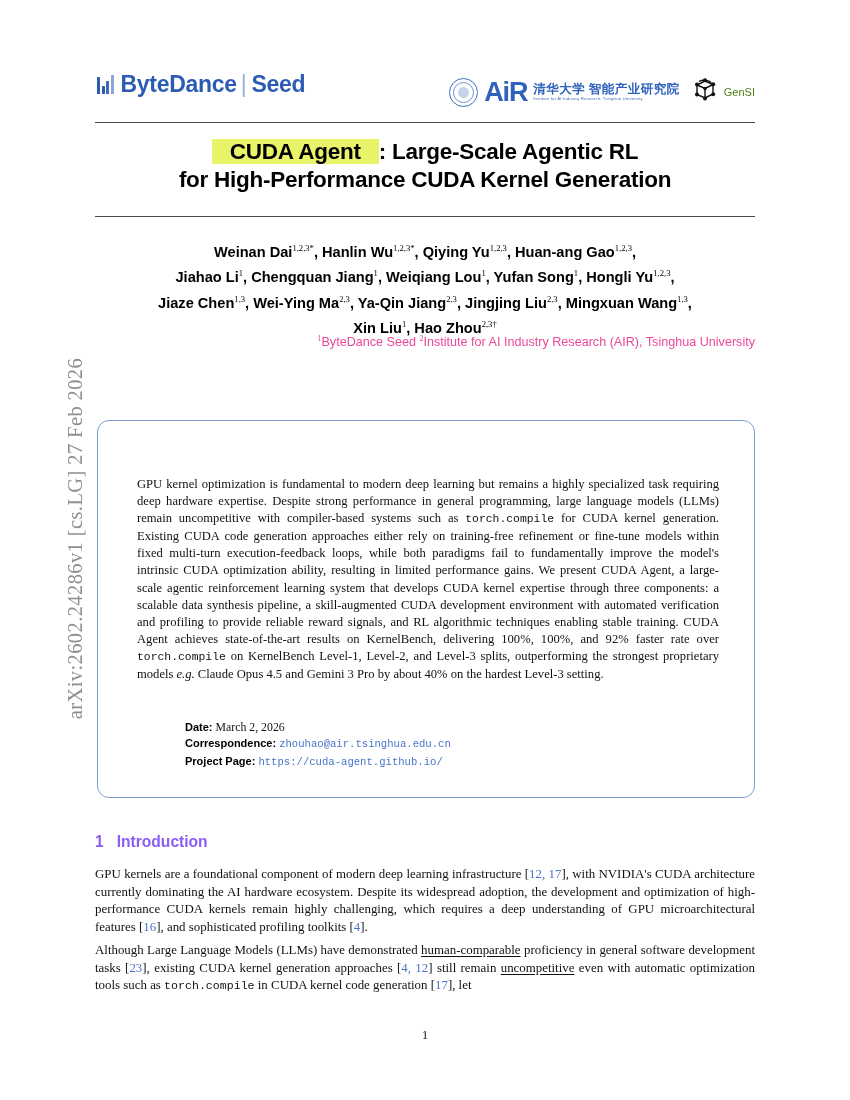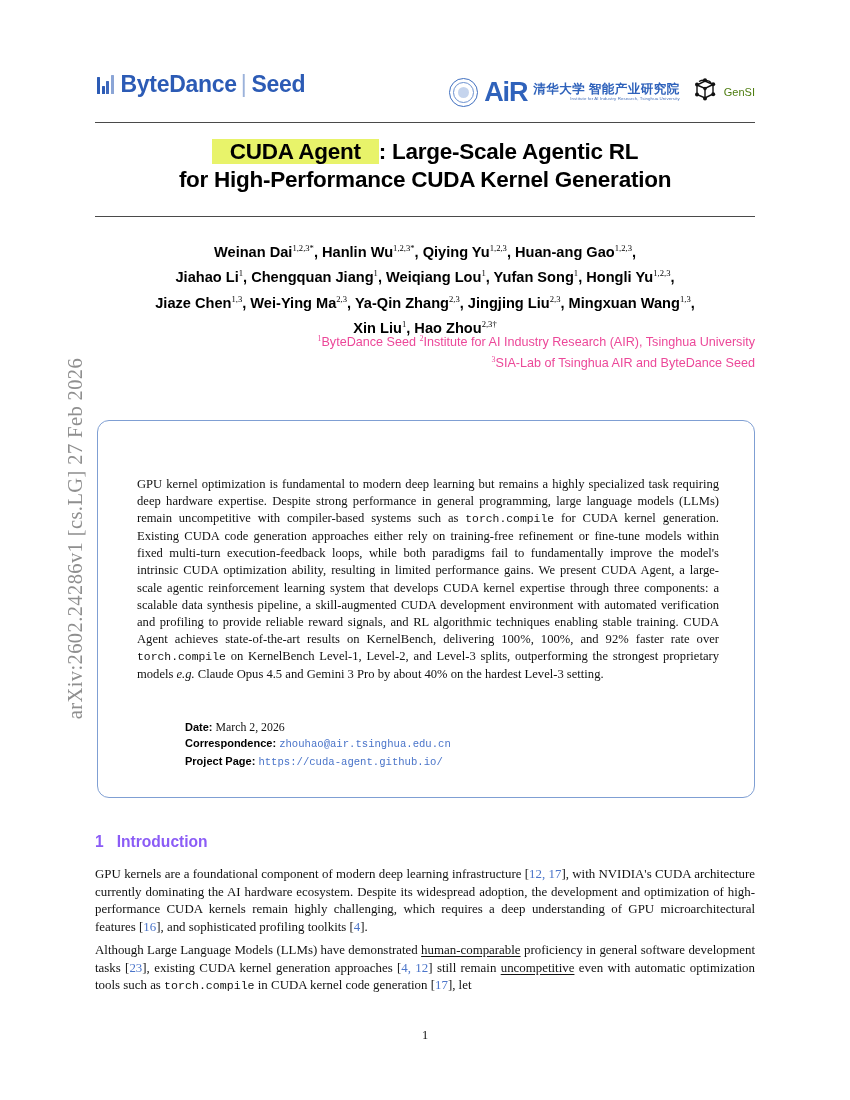--- a/index.html
+++ b/index.html
@@ -80,21 +80,21 @@
 
   .right-logos {
     position: absolute;
     right: 0px;
     top: 0px;
     display: flex;
     align-items: center;
     gap: 10px;
     height: 48px;
   }
-  .air-logo { display: flex; align-items: center; gap: 6px; text-align: right; }
+  .air-logo { display: flex; align-items: center; gap: 6px; }
   .air-seal {
     width: 29px; height: 29px; border-radius: 50%;
     border: 1.6px solid #3f6fc0;
     position: relative; flex: none;
     background: #ffffff;
   }
   .air-seal::after {
     content: "";
     position: absolute; left: 3px; top: 3px; right: 3px; bottom: 3px;
     border-radius: 50%; border: 1px solid #6d92d0;
@@ -350,37 +350,34 @@
     <div>
       <span><span>Jiahao Li</span><sup>1</sup></span>,
       <span><span>Chengquan Jiang</span><sup>1</sup></span>,
       <span><span>Weiqiang Lou</span><sup>1</sup></span>,
       <span><span>Yufan Song</span><sup>1</sup></span>,
       <span><span>Hongli Yu</span><sup>1,2,3</sup></span>,
     </div>
     <div>
       <span><span>Jiaze Chen</span><sup>1,3</sup></span>,
       <span><span>Wei-Ying Ma</span><sup>2,3</sup></span>,
-      <span><span>Ya-Qin Zhang</span><sup>2,3</sup></span>,
+      <span><span>Ya-Qin Jiang</span><sup>2,3</sup></span>,
       <span><span>Jingjing Liu</span><sup>2,3</sup></span>,
       <span><span>Mingxuan Wang</span><sup>1,3</sup></span>,
     </div>
     <div>
       <span><span>Xin Liu</span><sup>1</sup></span>,
       <span><span>Hao Zhou</span><sup>2,3†</sup></span>
     </div>
   </div>
 
   <div class="affil">
     <div>
       <sup>1</sup><span>ByteDance Seed</span>
       <sup>2</sup><span>Institute for AI Industry Research (AIR), Tsinghua University</span>
-    </div>
-    <div>
-      <sup>3</sup><span>SIA-Lab of Tsinghua AIR and ByteDance Seed</span>
     </div>
   </div>
 
 
   <div class="abstract-box">
 
     <div class="abstract-body"><span>GPU kernel optimization is fundamental to modern deep learning but remains a highly specialized task requiring deep hardware expertise. Despite strong performance in general programming, large language models (LLMs) remain uncompetitive with compiler-based systems such as </span><span class="mono">torch.compile</span><span> for CUDA kernel generation. Existing CUDA code generation approaches either rely on training-free refinement or fine-tune models within fixed multi-turn execution-feedback loops, while both paradigms fail to fundamentally improve the model's intrinsic CUDA optimization ability, resulting in limited performance gains. We present CUDA Agent, a large-scale agentic reinforcement learning system that develops CUDA kernel expertise through three components: a scalable data synthesis pipeline, a skill-augmented CUDA development environment with automated verification and profiling to provide reliable reward signals, and RL algorithmic techniques enabling stable training. CUDA Agent achieves state-of-the-art results on KernelBench, delivering 100%, 100%, and 92% faster rate over </span><span class="mono">torch.compile</span><span> on KernelBench Level-1, Level-2, and Level-3 splits, outperforming the strongest proprietary models </span><span class="ital">e.g.</span><span> Claude Opus 4.5 and Gemini 3 Pro by about 40% on the hardest Level-3 setting.</span></div>
 
     <div class="meta-block">
       <div>

